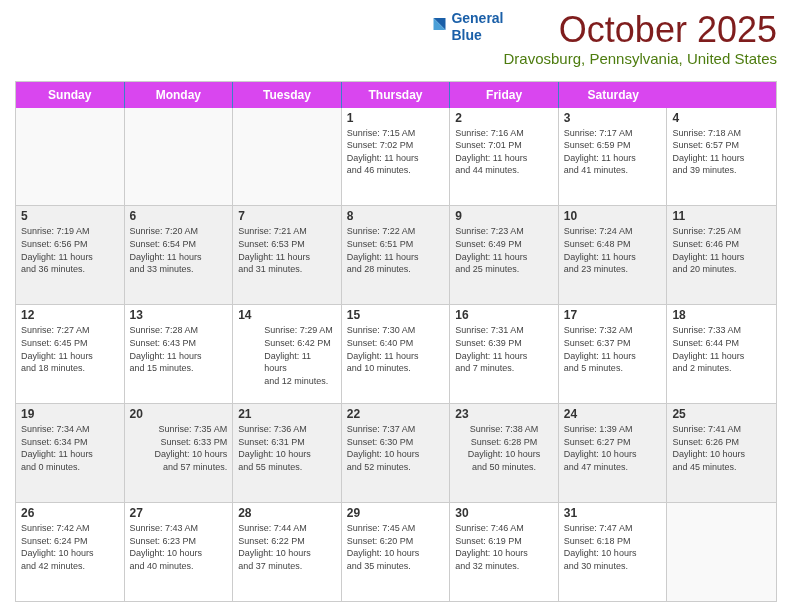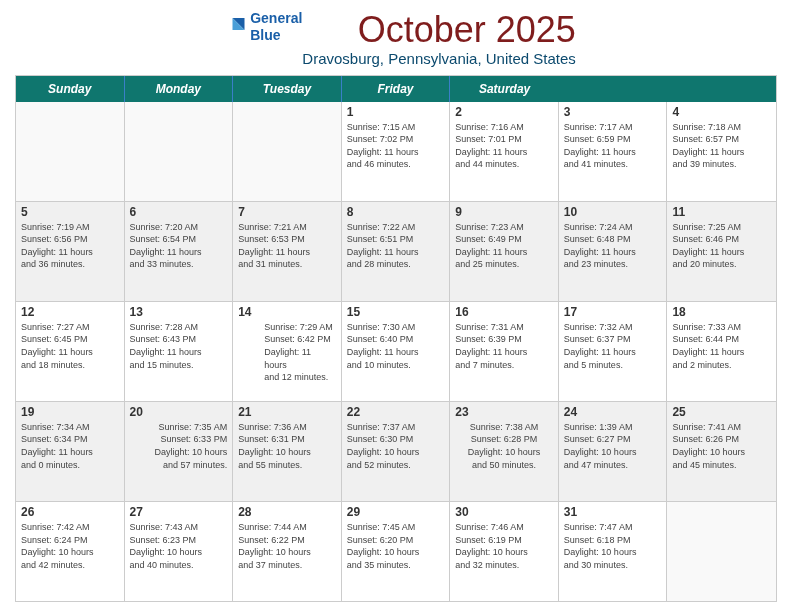--- a/index.html
+++ b/index.html
@@ -12,23 +12,23 @@
     }
     .page {
       width: 792px;
       height: 612px;
       padding: 10px 15px;
       display: flex;
       flex-direction: column;
     }
     .header {
       display: flex;
-      justify-content: center;
+      justify-content: flex-end;
       align-items: flex-start;
-      margin-bottom: 8px;
+      margin-bottom: 14px;
     }
     .logo {
       display: flex;
       align-items: center;
       gap: 4px;
     }
     .logo-text {
       font-size: 14px;
       font-weight: bold;
       color: #333;
@@ -45,34 +45,33 @@
       text-align: right;
     }
     .month-title {
       font-size: 36px;
       font-weight: 300;
       color: #7f1d1d;
       line-height: 1.1;
     }
     .location-title {
       font-size: 15px;
-      color: #0c4a6e;
+      color: #4d7c0f;
       font-weight: normal;
     }
     .calendar {
       flex: 1;
       display: flex;
       flex-direction: column;
       border: 1px solid #ccc;
     }
     .cal-header {
       display: grid;
       grid-template-columns: repeat(7, 1fr);
-      background: #0f766e;
-      font-style: italic;
+      background: #d946ef;
     }
     .cal-header-cell {
       color: #fff;
       font-size: 12px;
       font-weight: bold;
       padding: 6px 4px;
       text-align: center;
       border-right: 1px solid #3a7fc8;
     }
     .cal-header-cell:last-child {
@@ -141,20 +140,21 @@
       <div class="month-title">October 2025</div>
       <div class="location-title">Dravosburg, Pennsylvania, United States</div>
     </div>
   </div>
 
   <div class="calendar">
     <div class="cal-header" id="cal-header-row">
         <div class="cal-header-cell">Sunday</div>
         <div class="cal-header-cell">Monday</div>
         <div class="cal-header-cell">Tuesday</div>
+        <div class="cal-header-cell">Thursday</div>
         <div class="cal-header-cell">Friday</div>
         <div class="cal-header-cell">Saturday</div>
       </div>
     <div class="cal-body" id="cal-body">
         <div class="cal-row">
           <div class="cal-cell empty"></div>
           <div class="cal-cell empty"></div>
           <div class="cal-cell empty"></div>
           <div class="cal-cell">
             <div class="day-number">1</div>

